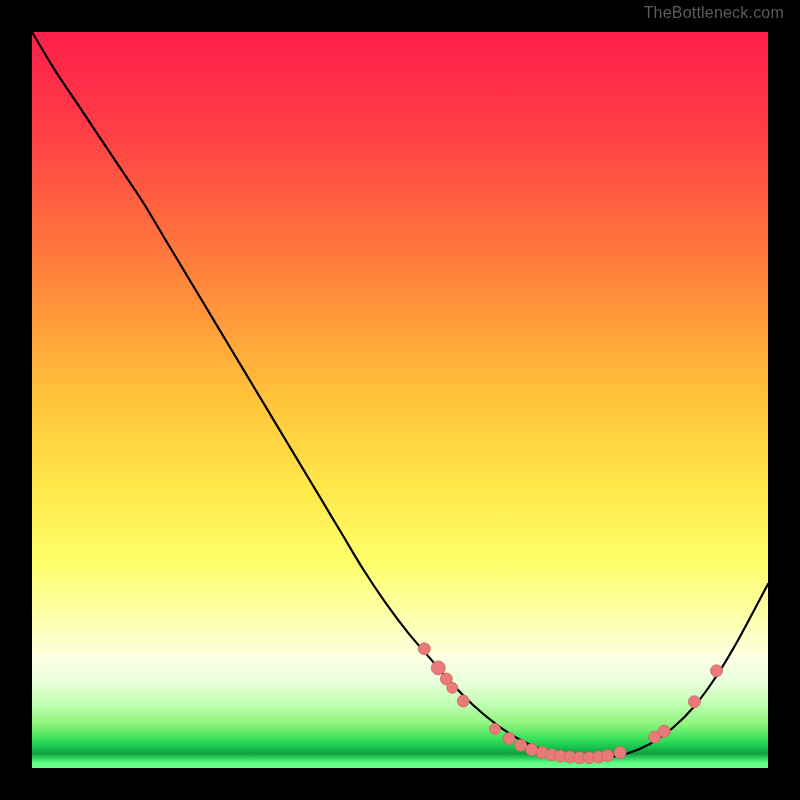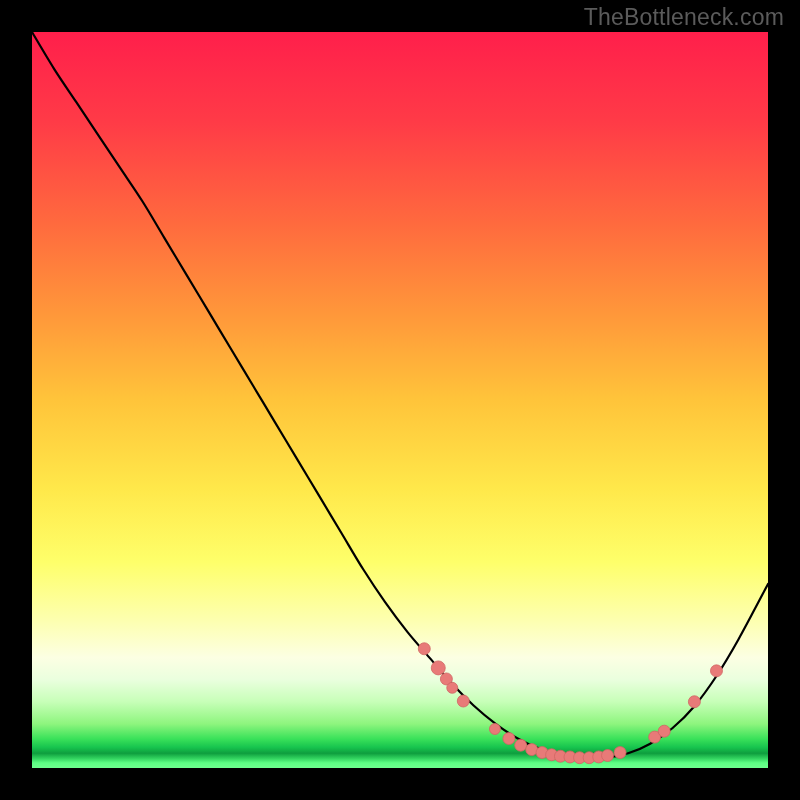--- a/index.html
+++ b/index.html
@@ -15,21 +15,21 @@
     position: relative;
     width: 800px;
     height: 800px;
     background: #000;
   }
   .attribution {
     position: absolute;
     top: 4px;
     right: 16px;
     color: #5b5b5b;
-    font-size: 23px;
+    font-size: 16px;
     font-weight: 400;
     letter-spacing: 0.2px;
     user-select: none;
   }
   .plot-outer {
     position: absolute;
     left: 32px;
     top: 32px;
     width: 736px;
     height: 736px;

